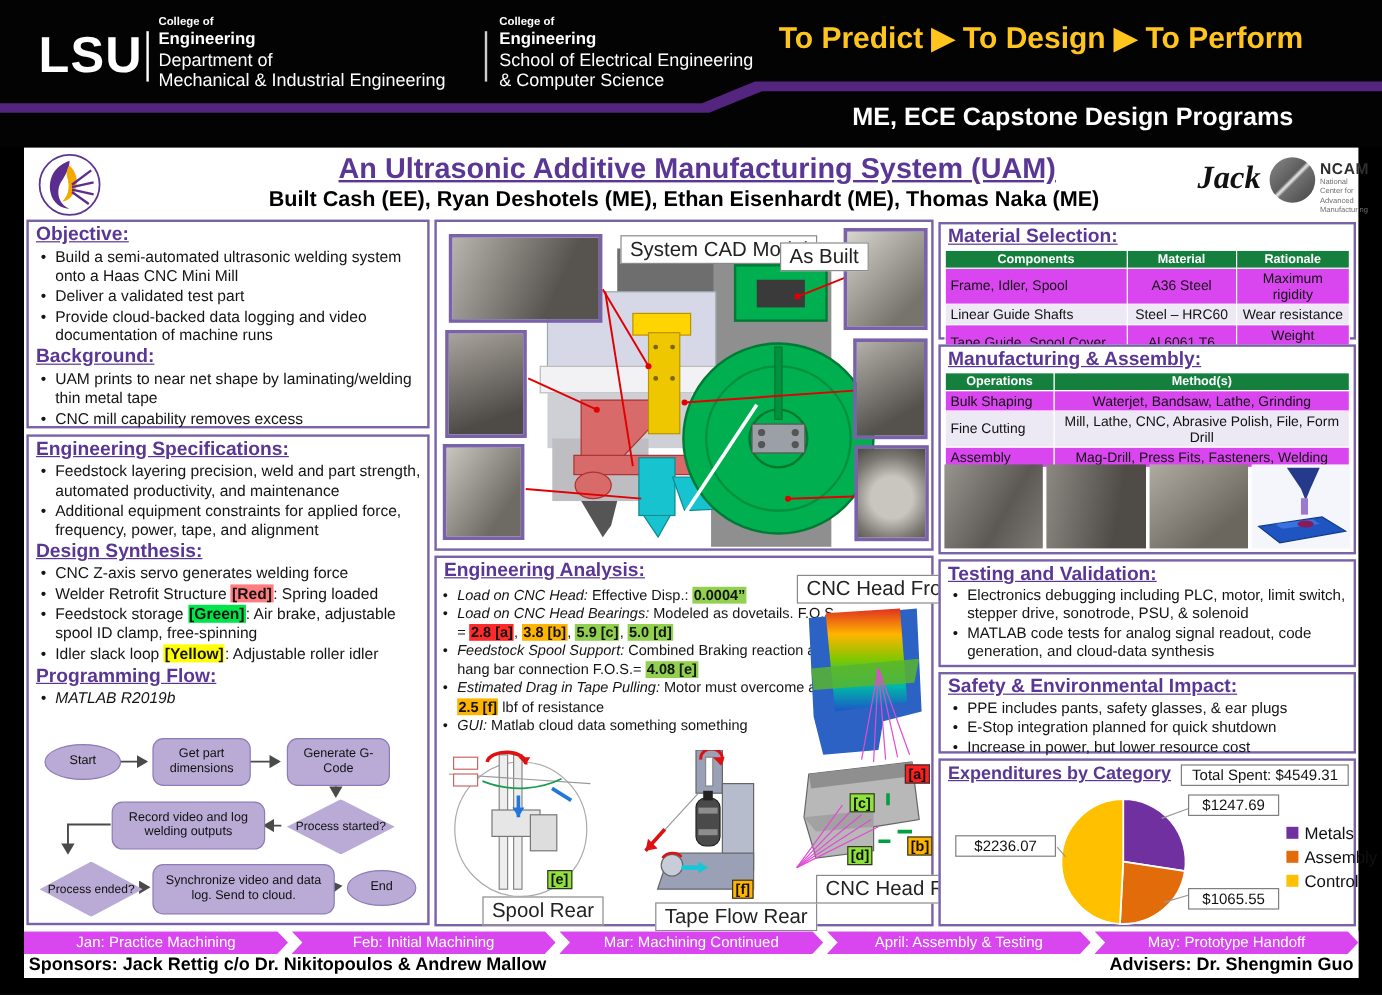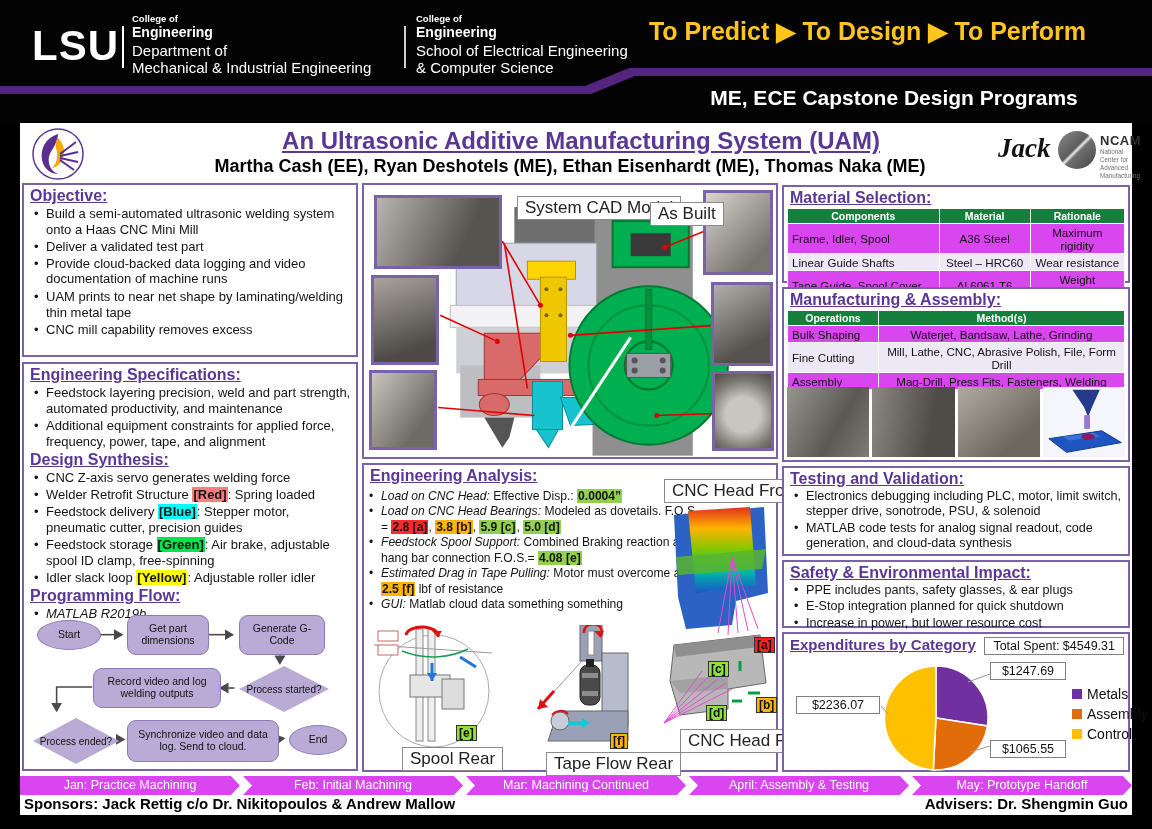--- a/index.html
+++ b/index.html
@@ -158,55 +158,55 @@
     <path d="M30,6 C18,10 12,20 14,32 C16,42 24,46 30,46 C20,42 18,30 24,22 C28,16 30,10 30,6 Z" fill="#5B2D8E"></path>
     <path d="M30,10 C36,16 38,24 34,32 C31,38 26,40 24,40 C30,34 30,26 28,20 C27,16 28,12 30,10 Z" fill="#F5A800"></path>
     <g stroke="#5B2D8E" stroke-width="2">
       <line x1="32" y1="26" x2="48" y2="14"></line>
         <line x1="32" y1="28" x2="50" y2="24"></line>
       <line x1="32" y1="30" x2="50" y2="34"></line>
         <line x1="32" y1="32" x2="46" y2="42"></line>
     </g>
   </svg>
   <div class="ptitle">An Ultrasonic Additive Manufacturing System (UAM)</div>
-  <div class="authors">Martha Cash (EE), Ryan Deshotels (ME), Ethan Eisenhardt (ME), Thomas Naka (ME)</div>
+  <div class="authors">Built Cash (EE), Ryan Deshotels (ME), Ethan Eisenhardt (ME), Thomas Naka (ME)</div>
   <div class="jackncam">
     <div class="jack">Jack</div>
     <div class="ncam-ball"></div>
     <div class="ncam-txt">
       <div class="ncam-name">NCAM</div>
       <div class="ncam-sub">National Center for</div>
       <div class="ncam-sub">Advanced Manufacturing</div>
     </div>
   </div>
 
   <div class="box box-obj">
     <div class="h">Objective:</div>
     <ul class="b">
       <li>Build a semi-automated ultrasonic welding system onto a Haas CNC Mini Mill</li>
       <li>Deliver a validated test part</li>
       <li>Provide cloud-backed data logging and video documentation of machine runs</li>
     </ul>
+    <div class="h">Background:</div>
     <ul class="b">
       <li>UAM prints to near net shape by laminating/welding thin metal tape</li>
       <li>CNC mill capability removes excess</li>
     </ul>
   </div>
 
   <div class="box box-spec">
     <div class="h">Engineering Specifications:</div>
     <ul class="b">
       <li>Feedstock layering precision, weld and part strength, automated productivity, and maintenance</li>
       <li>Additional equipment constraints for applied force, frequency, power, tape, and alignment</li>
     </ul>
     <div class="h">Design Synthesis:</div>
     <ul class="b">
       <li>CNC Z-axis servo generates welding force</li>
       <li><span>Welder Retrofit Structure </span><span class="hl hl-red">[Red]</span><span>: Spring loaded</span></li>
-      <li><span>Feedstock delivery </span><span class="hl hl-cyan">[Blue]</span><span>: Stepper motor, pneumatic cutter, precision guides</span></li>
       <li><span>Feedstock storage </span><span class="hl hl-green">[Green]</span><span>: Air brake, adjustable spool ID clamp, free-spinning</span></li>
       <li><span>Idler slack loop </span><span class="hl hl-yellow">[Yellow]</span><span>: Adjustable roller idler</span></li>
     </ul>
     <div class="h">Programming Flow:</div>
     <ul class="b">
       <li class="it">MATLAB R2019b</li>
     </ul>
 
     <div class="flow">
       <svg viewBox="0 0 330 158">

